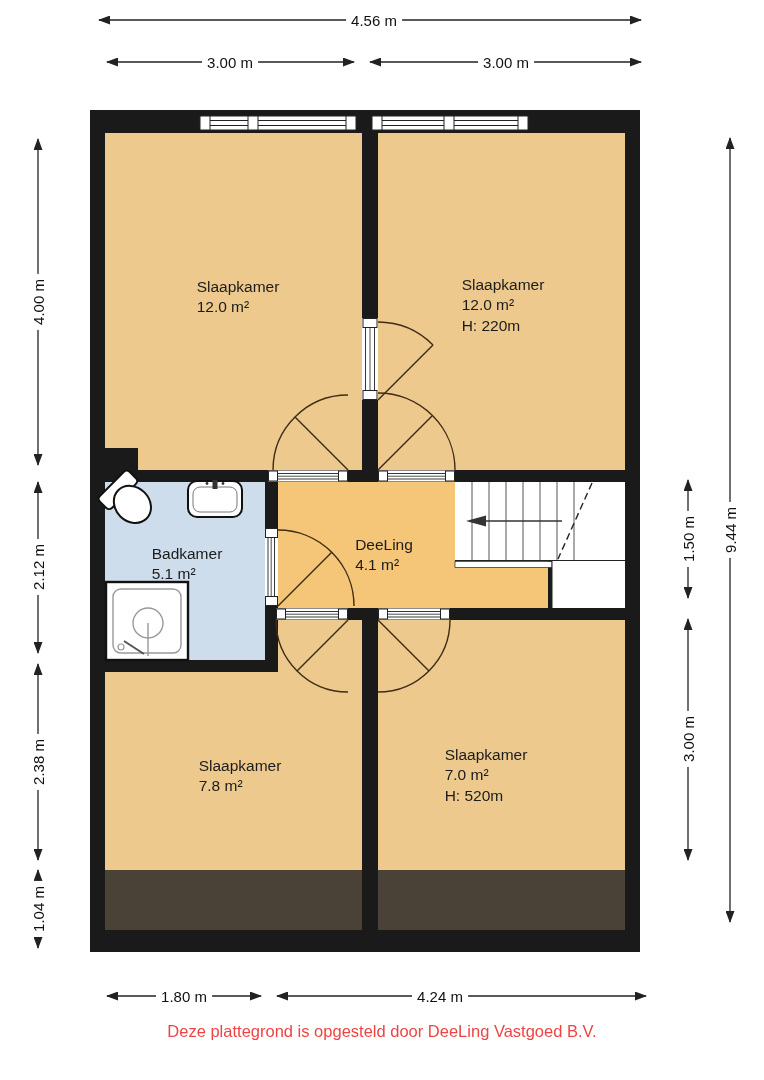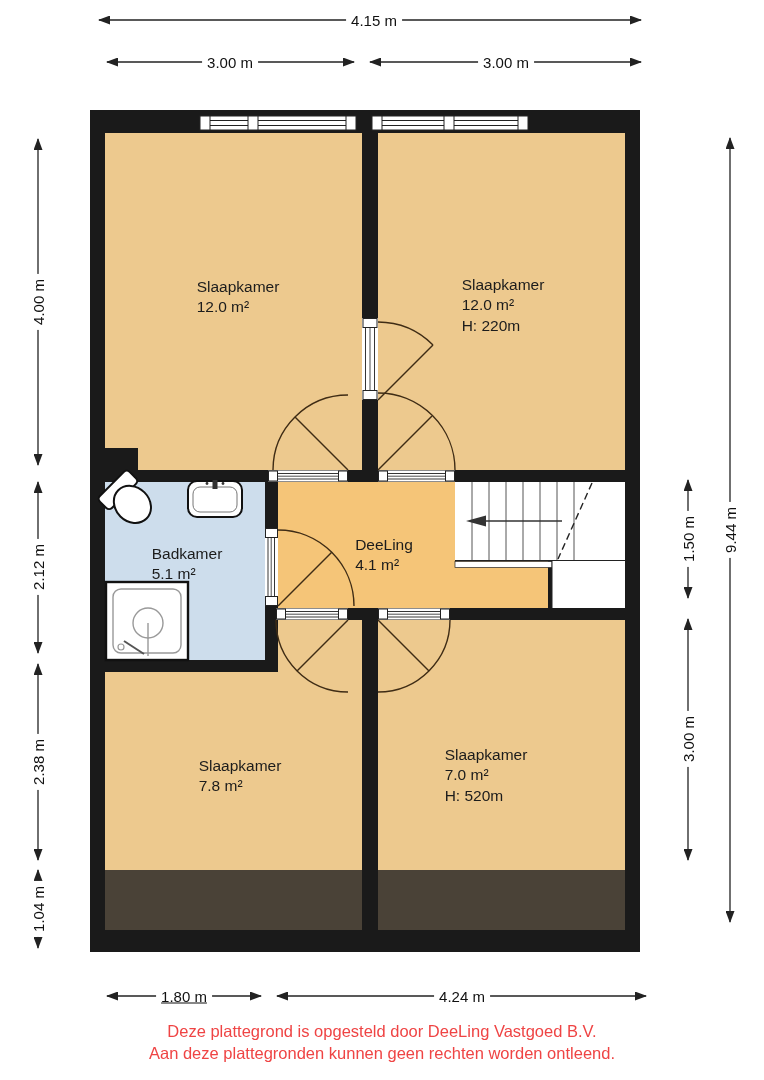--- a/index.html
+++ b/index.html
@@ -186,32 +186,32 @@
       <line x1="38" y1="139" x2="38" y2="465" marker-start="url(#arr)" marker-end="url(#arr)"></line>
       <line x1="38" y1="482" x2="38" y2="653" marker-start="url(#arr)" marker-end="url(#arr)"></line>
       <line x1="38" y1="664" x2="38" y2="860" marker-start="url(#arr)" marker-end="url(#arr)"></line>
       <line x1="38" y1="870" x2="38" y2="948" marker-start="url(#arr)" marker-end="url(#arr)"></line>
       <line x1="688" y1="480" x2="688" y2="598" marker-start="url(#arr)" marker-end="url(#arr)"></line>
       <line x1="688" y1="619" x2="688" y2="860" marker-start="url(#arr)" marker-end="url(#arr)"></line>
       <line x1="730" y1="138" x2="730" y2="922" marker-start="url(#arr)" marker-end="url(#arr)"></line>
     </g>
   </svg>
 
-  <div class="dim-label" style="left:374px;top:20px;">4.15 m</div>
+  <div class="dim-label" style="left:374px;top:20px;">4.56 m</div>
   <div class="dim-label" style="left:230px;top:62px;">3.00 m</div>
   <div class="dim-label" style="left:506px;top:62px;">3.00 m</div>
   <div class="dim-label vert" style="left:38px;top:302px;">4.00 m</div>
   <div class="dim-label vert" style="left:38px;top:567px;">2.12 m</div>
   <div class="dim-label vert" style="left:38px;top:762px;">2.38 m</div>
   <div class="dim-label vert" style="left:38px;top:909px;">1.04 m</div>
   <div class="dim-label vert" style="left:688px;top:539px;">1.50 m</div>
   <div class="dim-label vert" style="left:688px;top:739px;">3.00 m</div>
   <div class="dim-label vert" style="left:730px;top:530px;">9.44 m</div>
-  <div class="dim-label" style="left:184px;top:996px;text-decoration:underline;">1.80 m</div>
-  <div class="dim-label" style="left:462px;top:996px;text-align:center;">4.24 m</div>
+  <div class="dim-label" style="left:184px;top:996px;">1.80 m</div>
+  <div class="dim-label" style="left:440px;top:996px;text-align:center;">4.24 m</div>
 
   <div class="room-label" style="left:238px;top:297px;">
     <div>Slaapkamer</div>
     <div>12.0 m²</div>
   </div>
   <div class="room-label" style="left:503px;top:306px;">
     <div>Slaapkamer</div>
     <div>12.0 m²</div>
     <div>H: 220m</div>
   </div>
@@ -228,16 +228,15 @@
     <div>7.8 m²</div>
   </div>
   <div class="room-label" style="left:486px;top:776px;">
     <div>Slaapkamer</div>
     <div>7.0 m²</div>
     <div>H: 520m</div>
   </div>
 
   <div class="footer">
     <div>Deze plattegrond is opgesteld door DeeLing Vastgoed B.V.</div>
-    <div>Aan deze plattegronden kunnen geen rechten worden ontleend.</div>
   </div>
 
 </div>
 
 </body></html>

